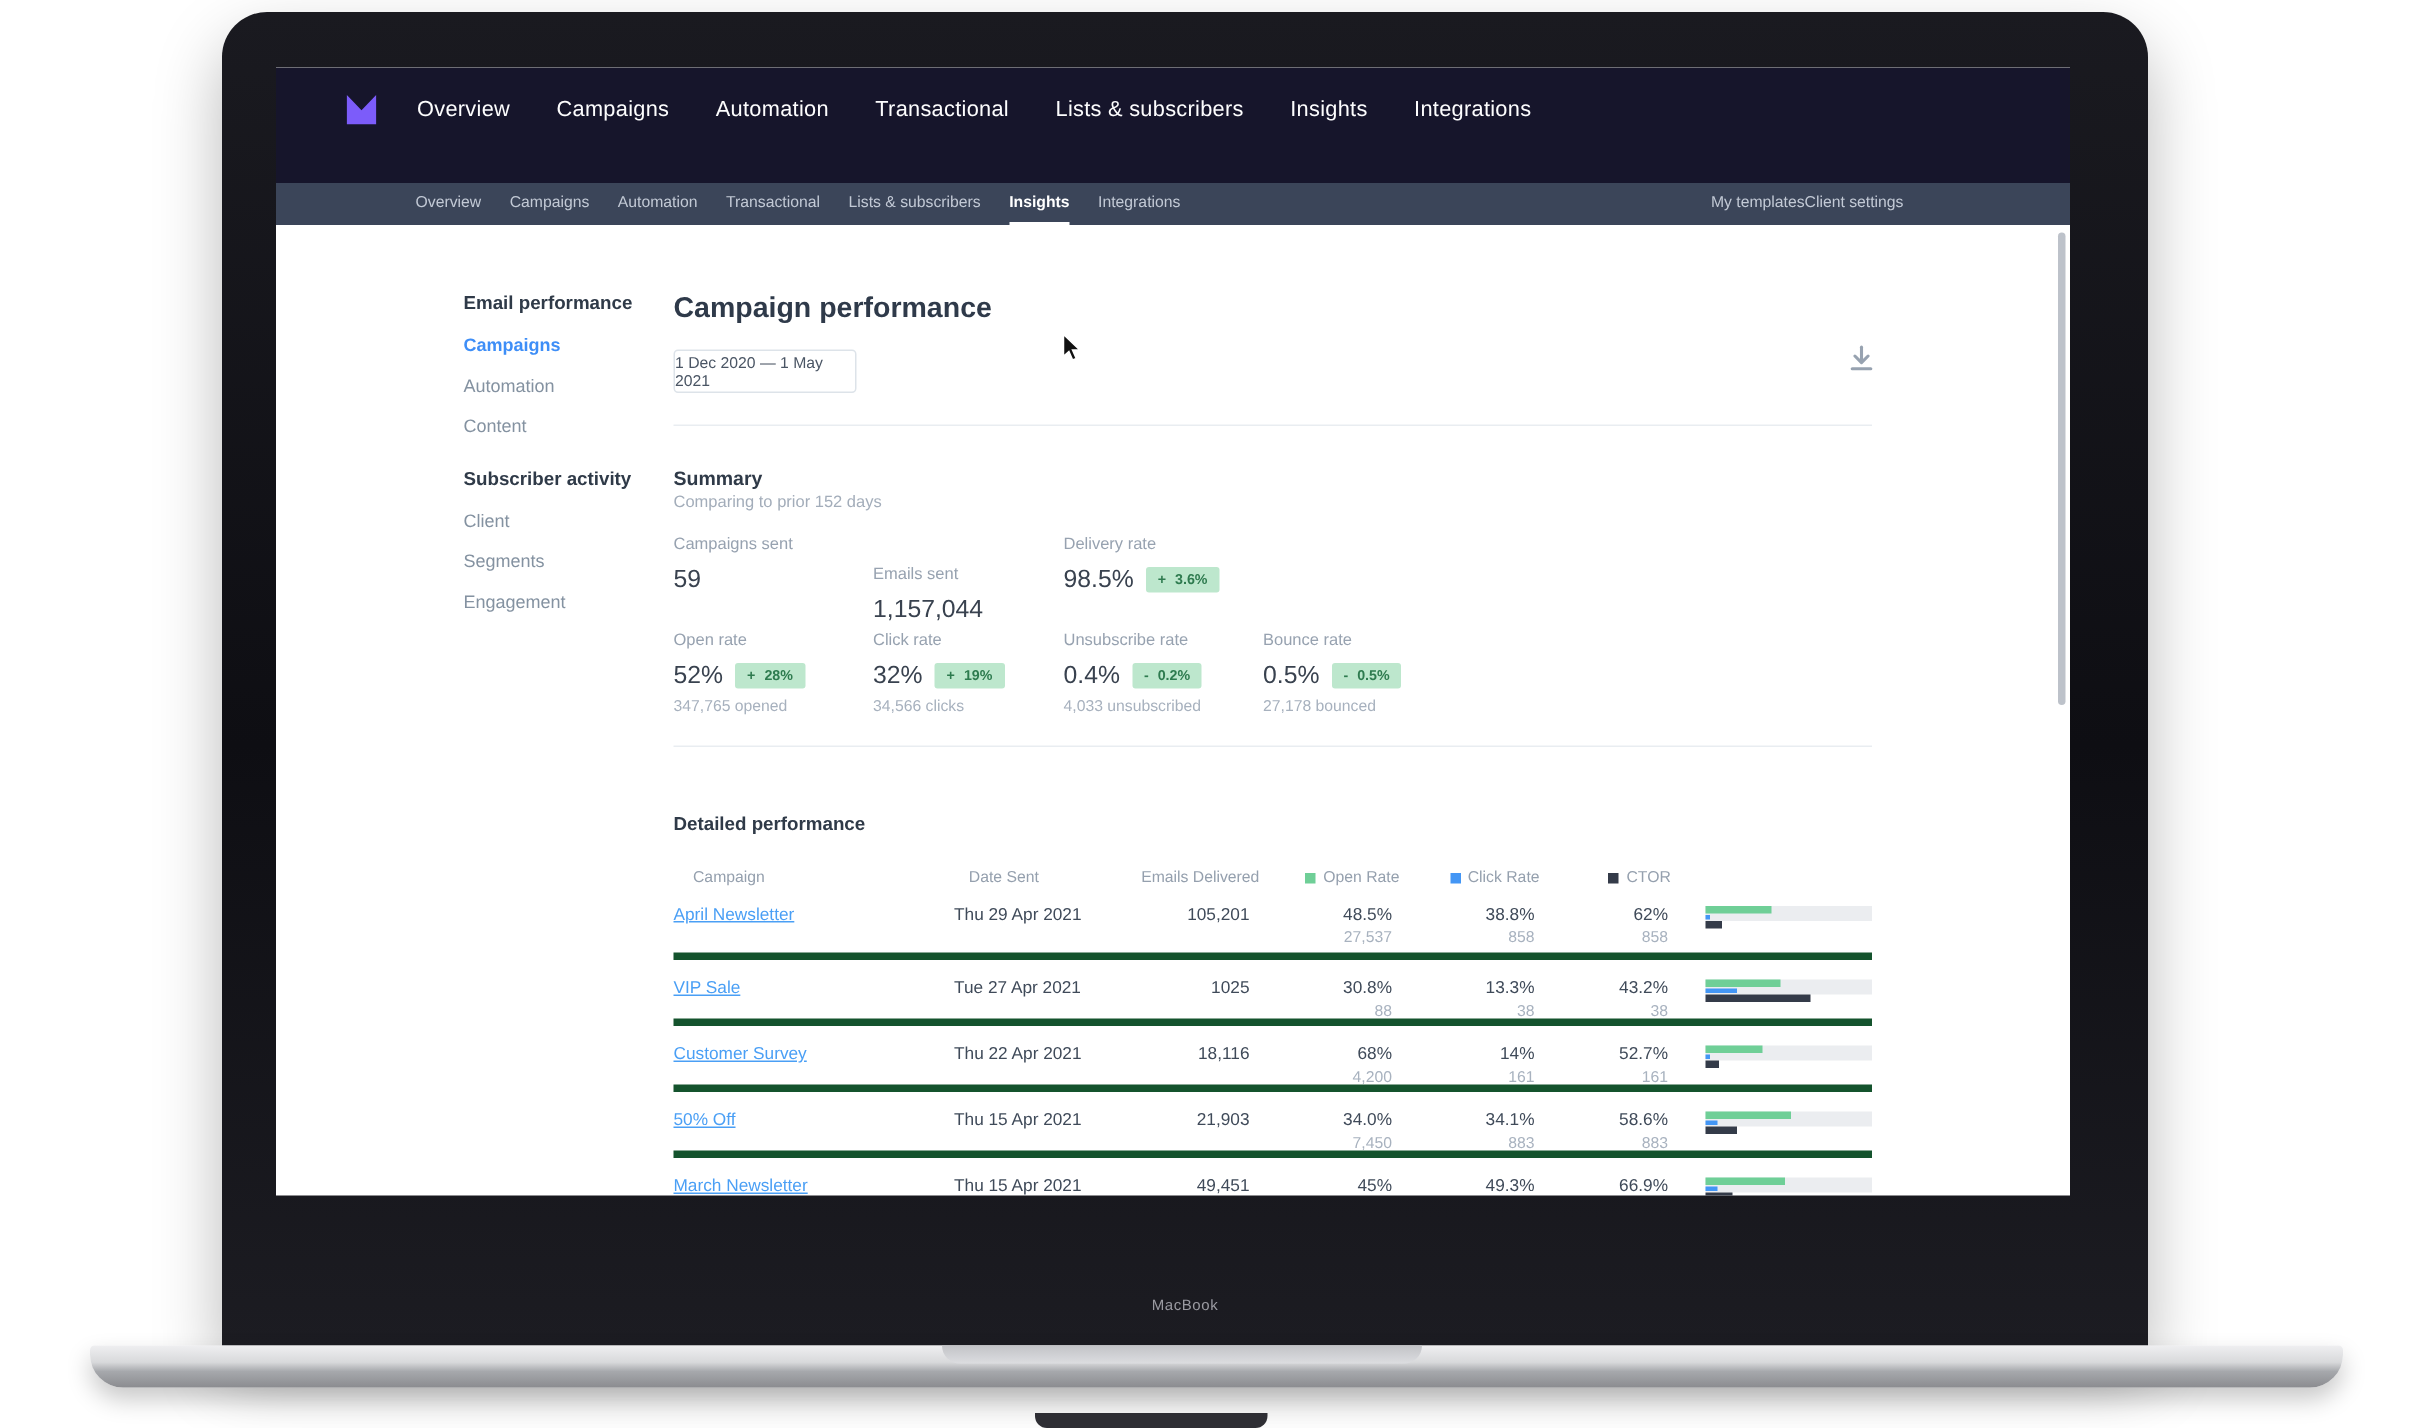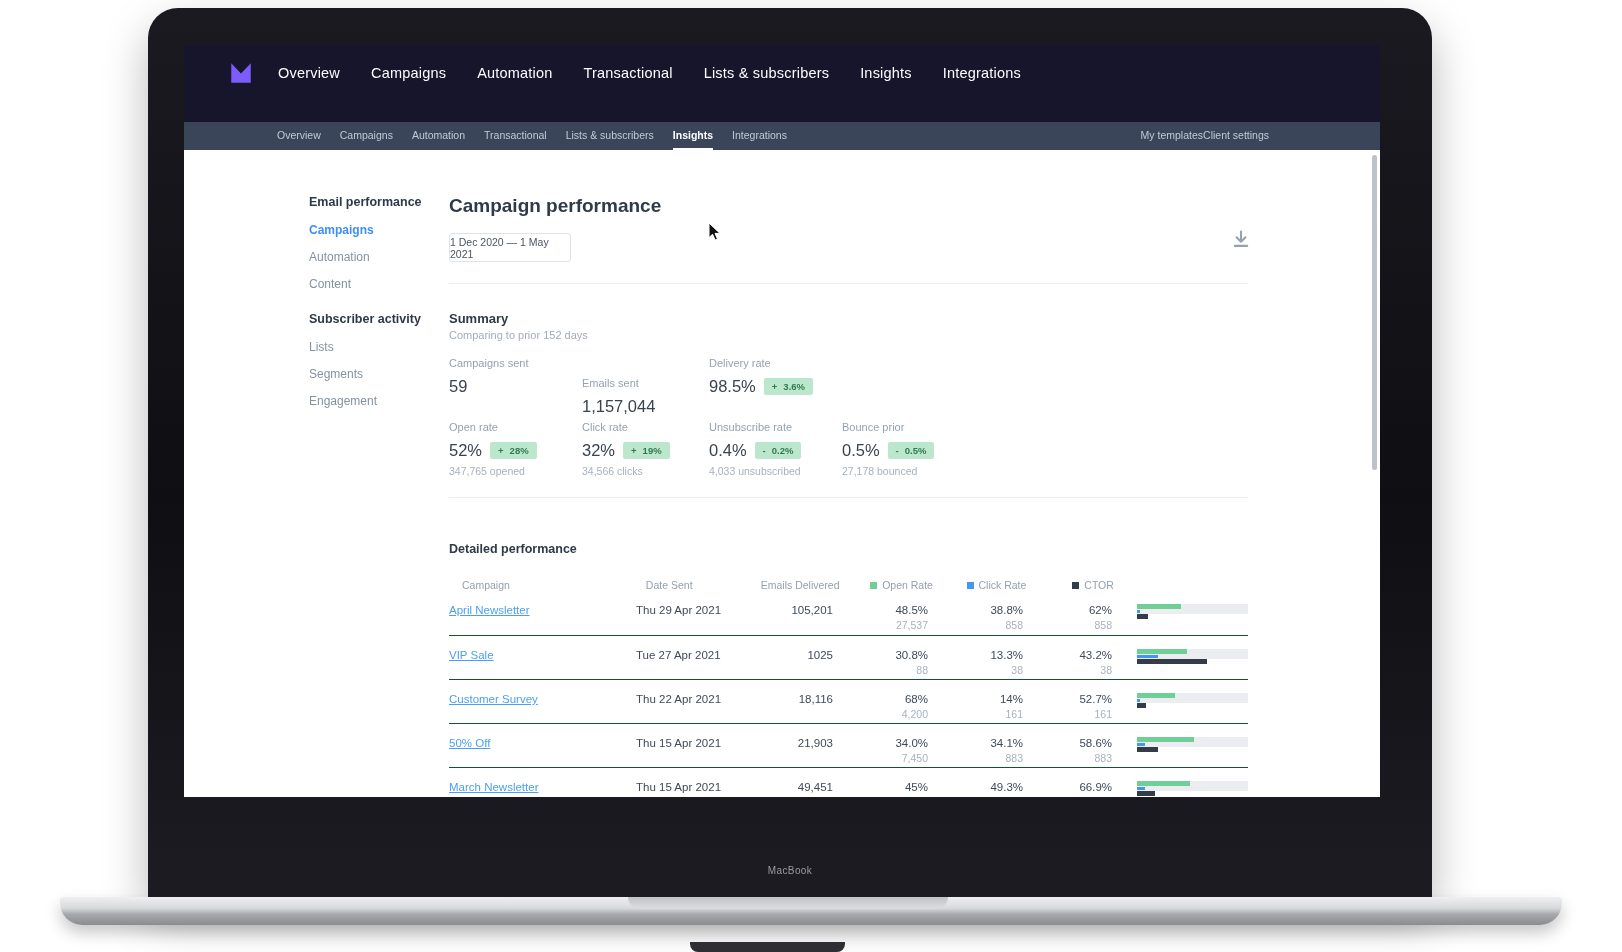--- a/index.html
+++ b/index.html
@@ -69,21 +69,21 @@
            font-weight:700; padding:3px 8px; border-radius:2px; margin-left:8px;
            vertical-align:2px; }
   .badge .sign { margin-right:6px; }
   .metric-sub { margin-top:5px; font-size:10.5px; color:#a7b1be; white-space:nowrap; }
 
   
   .tbl-heading { position:absolute; left:265px; top:497px; font-size:12.5px; font-weight:700; color:#2f3a48; }
   .table { position:absolute; left:265px; top:520px; width:799px; }
   .thead { display:flex; height:26px; align-items:flex-end; font-size:10.5px; color:#95a0ae;margin-left:13px; }
   .trow { display:flex; height:44px; }
-  .trow + .trow { border-top:1px solid #14532d; }
+  .trow + .trow { border-top:5px solid #14532d; }
   .c-campaign { width:187px; } .c-date { width:110px; }
   .c-delivered { width:87px; text-align:right; }
   .c-rate { width:95px; text-align:right; } .c-ctor { width:89px; text-align:right; }
   .c-bars { margin-left:25px; width:111px; }
   .thead .right { display:flex; justify-content:flex-end; align-items:center; }
   .legend-sq { display:inline-block; width:7px; height:7px; margin-right:5px; }
   .trow > div { padding-top:13px; font-size:11.5px; color:#3f4a59; }
   .trow .c-bars { padding-top:12px; }
   a.camp-link { color:#4a9ff5; font-size:11.5px; text-decoration:underline; cursor:pointer; }
   .cell-sub { margin-top:3px; font-size:10.5px; color:#a8b2bf; }
@@ -140,21 +140,21 @@
 
       <aside class="sidebar">
         <div class="sb-section">
           <div class="sb-title">Email performance</div>
           <div class="sb-item active">Campaigns</div>
           <div class="sb-item">Automation</div>
           <div class="sb-item">Content</div>
         </div>
         <div class="sb-section sb-section-2">
           <div class="sb-title">Subscriber activity</div>
-          <div class="sb-item">Lists</div>
+          <div class="sb-item">Client</div>
           <div class="sb-item">Segments</div>
           <div class="sb-item">Engagement</div>
         </div>
       </aside>
 
       <h1 class="page-title">Campaign performance</h1>
       <div class="datebox">1 Dec 2020 — 1 May 2021</div>
       <div class="download-btn">
         <svg viewBox="0 0 16 16" width="22" height="22">
           <g stroke="#97a2b0" stroke-width="1.5" fill="none" stroke-linecap="round" stroke-linejoin="round">
@@ -190,21 +190,21 @@
         <div class="metric-label">Click rate</div>
         <div class="metric-line"><span class="metric-value">32%</span><span class="badge"><span class="sign">+</span><span>19%</span></span></div>
         <div class="metric-sub">34,566 clicks</div>
       </div>
       <div class="metric m5">
         <div class="metric-label">Unsubscribe rate</div>
         <div class="metric-line"><span class="metric-value">0.4%</span><span class="badge"><span class="sign">-</span><span>0.2%</span></span></div>
         <div class="metric-sub">4,033 unsubscribed</div>
       </div>
       <div class="metric m6">
-        <div class="metric-label">Bounce prior</div>
+        <div class="metric-label">Bounce rate</div>
         <div class="metric-line"><span class="metric-value">0.5%</span><span class="badge"><span class="sign">-</span><span>0.5%</span></span></div>
         <div class="metric-sub">27,178 bounced</div>
       </div>
 
       <div class="divider d2"></div>
       <div class="tbl-heading">Detailed performance</div>
 
       <div class="table">
         <div class="thead">
           <div class="c-campaign">Campaign</div>

